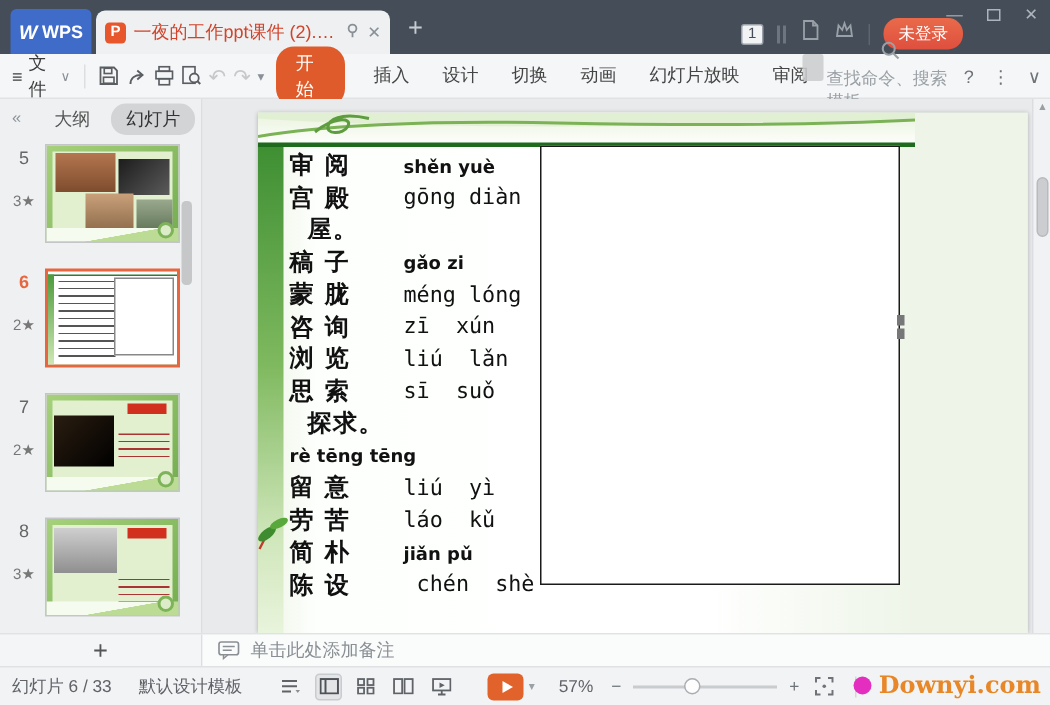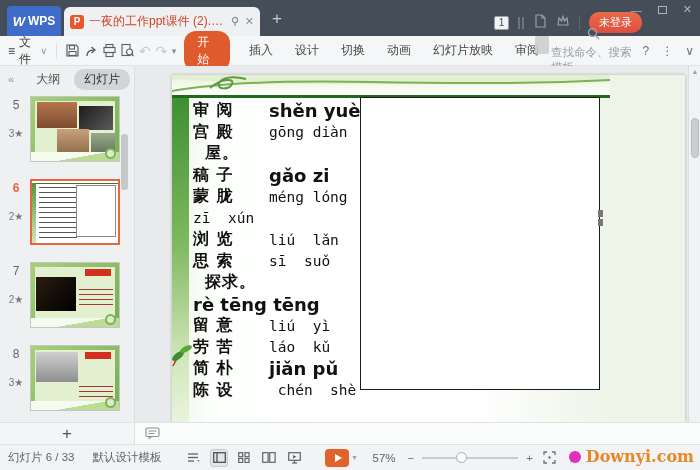--- a/index.html
+++ b/index.html
@@ -80,21 +80,21 @@
   #slide-topband { position:absolute; left:0; top:0; width:438px; height:20px; background:linear-gradient(180deg,#e9f3dd,#fcfefa); }
   #slide-greenline { position:absolute; left:0; top:20px; width:438px; height:3px; background:#1e6b1e; }
   #slide-strip { position:absolute; left:0; top:23px; width:17px; height:324px; background:linear-gradient(180deg,#3f8f33 0%, #7fb95f 45%, #cfe6ba 80%, #e9f4dc 100%); }
   #leaf { position:absolute; left:-2px; top:265px; }
   #textcol { position:absolute; left:21px; top:25px; width:410px; }
   .trow { height:21.5px; display:flex; align-items:center; white-space:pre; }
   .hz { font-family:"DejaVu Serif","Liberation Serif",serif; font-weight:bold; font-size:16px; color:#111; letter-spacing:1px; min-width:76px; }
   .hz.indent { padding-left:12px; }
   .hz.three { min-width:0; margin-right:6px; }
   .py { font-family:"DejaVu Sans Mono","Liberation Mono",monospace; font-size:14.5px; color:#111; }
-  .py.b { font-family:"DejaVu Sans","Liberation Sans",sans-serif; font-weight:bold; font-size:18px; }
+  .py.b { font-family:"DejaVu Sans","Liberation Sans",sans-serif; font-weight:bold; font-size:12px; }
   #bottomrow { position:absolute; left:0; top:330px; width:438px; height:22px; font-family:"DejaVu Serif","Liberation Serif",serif; font-weight:bold; font-size:16px; color:#111; }
   #bottomrow .bl { position:absolute; left:45px; }
   #bottomrow .br { position:absolute; left:262px; }
   #whitebox { position:absolute; left:188px; top:22px; width:240px; height:293px; background:#fff; border:1.5px solid #1a1a1a; }
   #wb-handle { position:absolute; right:-4px; top:112px; width:5px; height:7px; background:#777; box-shadow:0 9px 0 #777; }
   #vscroll { position:absolute; right:0; top:0; width:12px; height:356px; background:#f1f2f3; border-left:1px solid #dcdde0; }
   #vscroll .arrow { position:absolute; top:2px; left:0; width:12px; text-align:center; font-size:7px; color:#9a9fa4; }
   #vscroll-thumb { position:absolute; left:2px; top:52px; width:8px; height:40px; background:#cbcdd0; border:1px solid #b8babd; border-radius:4px; }
 
   
@@ -310,21 +310,21 @@
         <ellipse cx="16" cy="9" rx="6.5" ry="2.8" fill="#59a83c" transform="rotate(-26 16 9)"></ellipse>
       </svg>
     </div>
 
     <div id="textcol">
       <div class="trow"><span class="hz">审 阅</span><span class="py b">shěn yuè</span></div>
       <div class="trow"><span class="hz">宫 殿</span><span class="py">gōng diàn</span></div>
       <div class="trow"><span class="hz indent">屋。</span></div>
       <div class="trow"><span class="hz">稿 子</span><span class="py b">gǎo zi</span></div>
       <div class="trow"><span class="hz">蒙 胧</span><span class="py">méng lóng</span></div>
-      <div class="trow"><span class="py">zī  xún</span></div>
+      <div class="trow"><span class="hz">咨 询</span><span class="py">zī  xún</span></div>
       <div class="trow"><span class="hz">浏 览</span><span class="py">liú  lǎn</span></div>
       <div class="trow"><span class="hz">思 索</span><span class="py">sī  suǒ</span></div>
       <div class="trow"><span class="hz indent">探求。</span></div>
       <div class="trow"><span class="py b">rè tēng tēng</span></div>
       <div class="trow"><span class="hz">留 意</span><span class="py">liú  yì</span></div>
       <div class="trow"><span class="hz">劳 苦</span><span class="py">láo  kǔ</span></div>
       <div class="trow"><span class="hz">简 朴</span><span class="py b">jiǎn pǔ</span></div>
       <div class="trow"><span class="hz">陈 设</span><span class="py"> chén  shè</span></div>
     </div>
 
@@ -344,20 +344,21 @@
   <div id="add-slide-cell">
     <span>+</span>
   </div>
   <div id="notes-bar">
     <svg width="15" height="13" viewBox="0 0 15 13">
         <rect x="1" y="1" width="13" height="8.5" rx="1.5" fill="none" stroke="#8a8f94" stroke-width="1.1"></rect>
         <line x1="3.5" y1="4" x2="11.5" y2="4" stroke="#8a8f94" stroke-width="1"></line>
         <line x1="3.5" y1="6.5" x2="9.5" y2="6.5" stroke="#8a8f94" stroke-width="1"></line>
         <path d="M4 9.5 L4 12 L7 9.5" fill="none" stroke="#8a8f94" stroke-width="1"></path>
       </svg>
+    <span>单击此处添加备注</span>
   </div>
 </div>
 
 <div id="statusbar">
   <span id="status-counter">幻灯片 6 / 33</span>
   <span id="status-template">默认设计模板</span>
 
   <span id="view-group">
     <span class="vicon">
       <svg width="14" height="12" viewBox="0 0 14 12">

